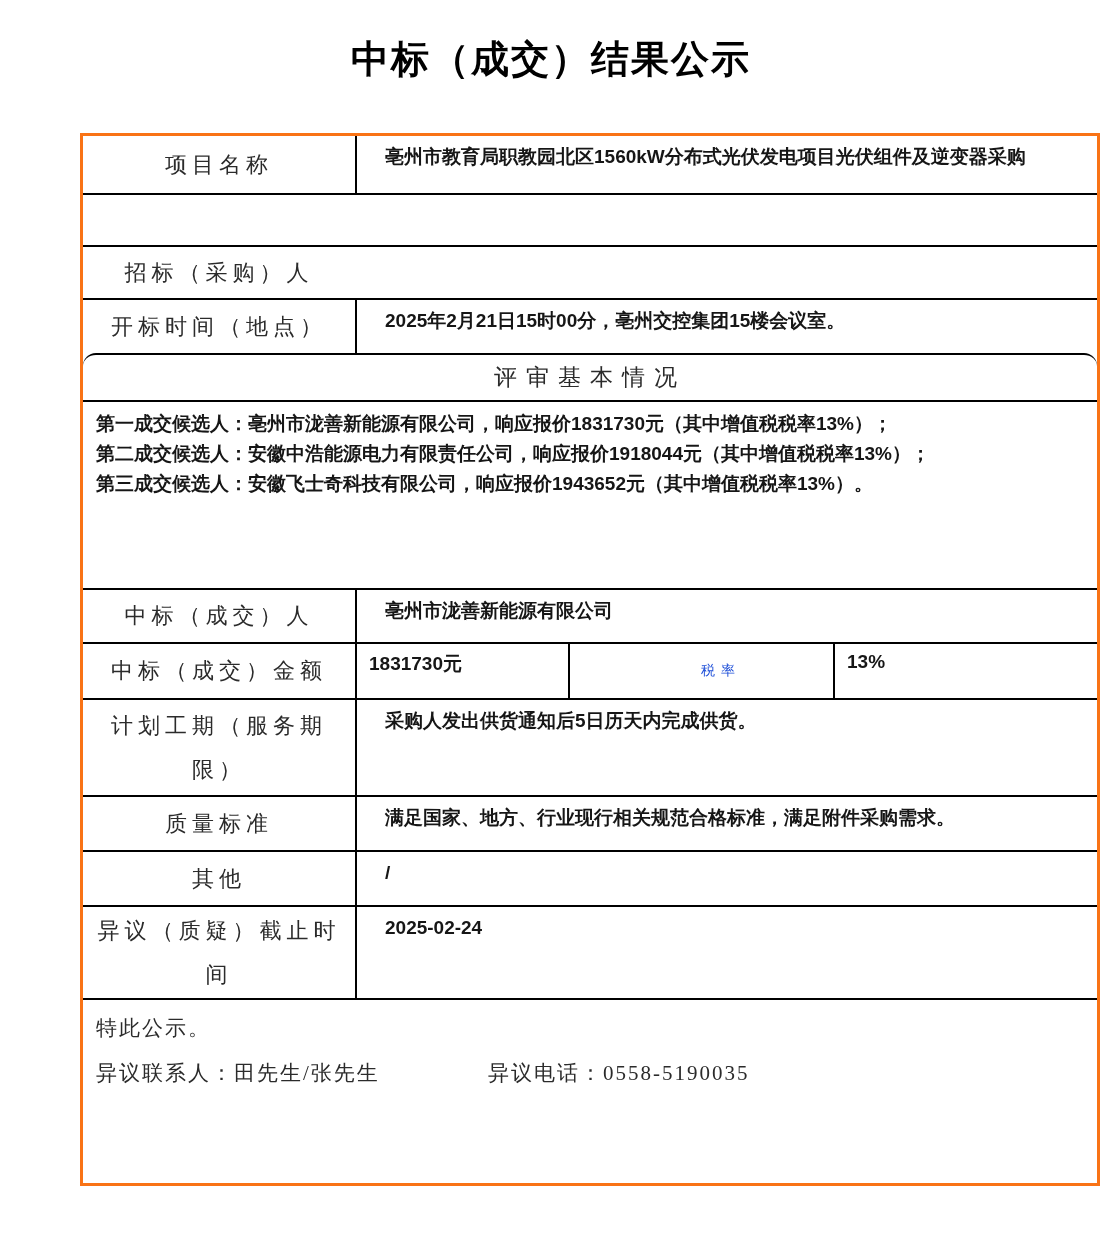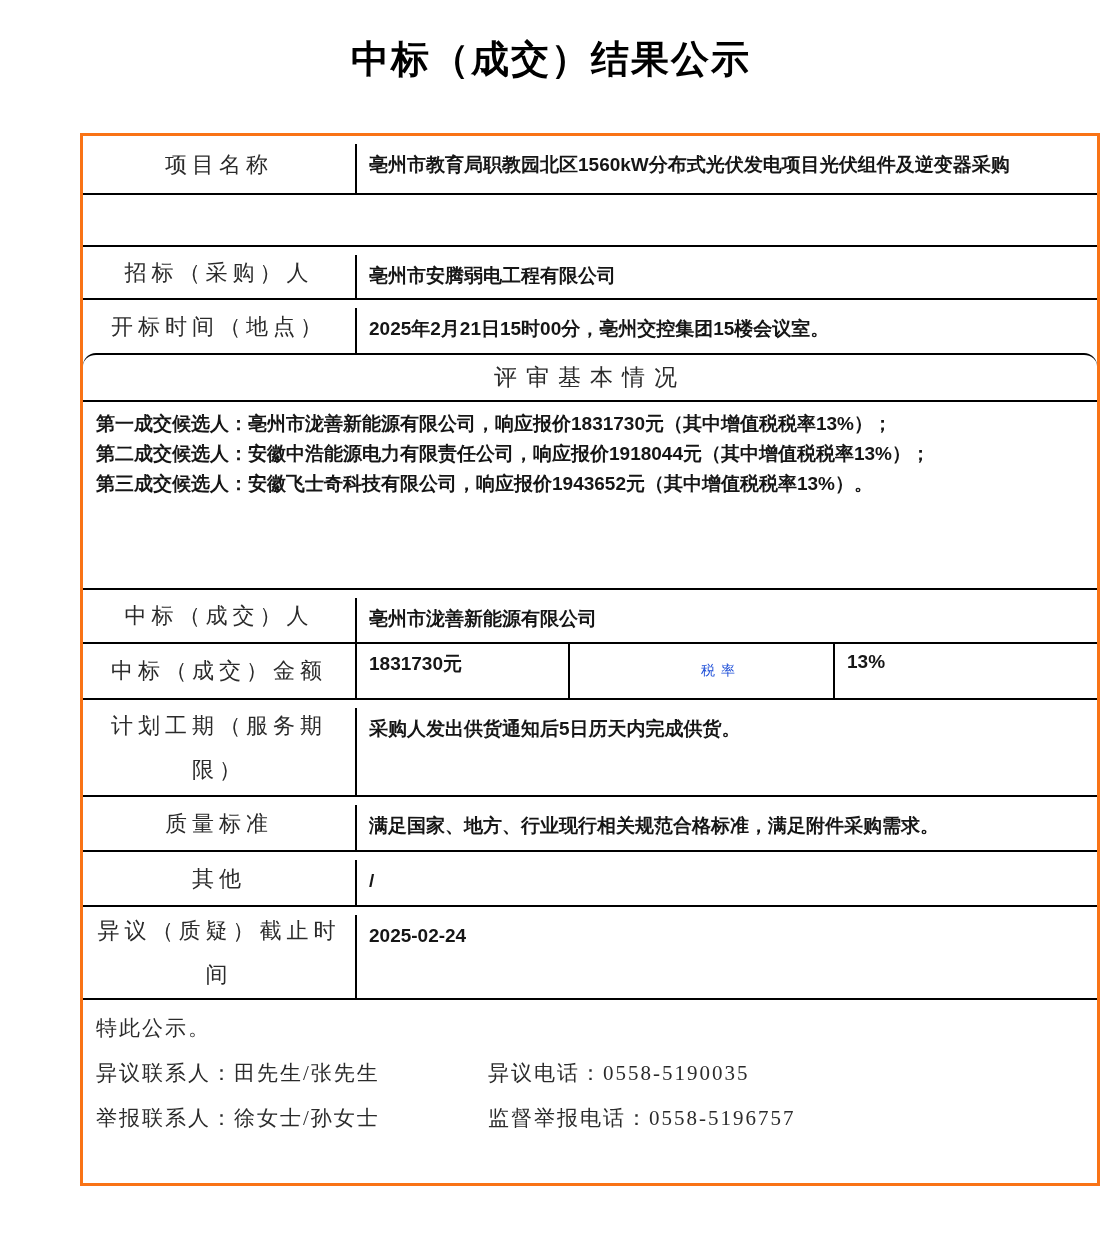--- a/index.html
+++ b/index.html
@@ -41,28 +41,27 @@
     font-family: "Liberation Serif", serif;
     font-size: 22px;
     letter-spacing: 5px;
     line-height: 44px;
     color: #2b2b2b;
     padding: 0 6px;
   }
   .value-cell {
     flex: 1;
     border-left: 2px solid #000;
-    padding: 7px 12px;
+    padding: 7px 28px;
     font-family: "Liberation Sans", sans-serif;
     font-weight: 600;
     font-size: 19px;
     line-height: 1.45;
     color: #161616;
     text-align: left;
-    margin-top: 8px;
   }
   .merged-cell {
     flex: 1;
     padding: 7px 13px;
   }
   .review-header-row {
     display: flex;
     align-items: center;
     justify-content: center;
   }
@@ -142,21 +141,20 @@
     <div class="value-cell">亳州市教育局职教园北区1560kW分布式光伏发电项目光伏组件及逆变器采购</div>
   </div>
 
   <div class="t-row h-r2">
     <div class="label-cell">项目编号</div>
     <div class="value-cell">BZJK-2025-009号</div>
   </div>
 
   <div class="t-row h-r3">
     <div class="label-cell">招标（采购）人</div>
-    <div class="value-cell">亳州市安腾弱电工程有限公司</div>
   </div>
 
   <div class="t-row h-r4">
     <div class="label-cell">开标时间（地点）</div>
     <div class="value-cell">2025年2月21日15时00分，亳州交控集团15楼会议室。</div>
   </div>
 
   <div class="t-row h-r5 review-header-row">
     <div class="review-header">评审基本情况</div>
   </div>
@@ -200,19 +198,16 @@
     <div class="label-cell">异议（质疑）截止时间</div>
     <div class="value-cell">2025-02-24</div>
   </div>
 
   <div class="t-row h-r13">
     <div class="footer-cell">
       <div class="footer-line">特此公示。</div>
       <div class="footer-line">
         <span class="footer-col1">异议联系人：田先生/张先生</span><span>异议电话：0558-5190035</span>
       </div>
-      <div class="footer-line">
-        <span class="footer-col1">举报联系人：徐女士/孙女士</span><span>监督举报电话：0558-5196757</span>
-      </div>
     </div>
   </div>
 
 </div>
 
 </body></html>

